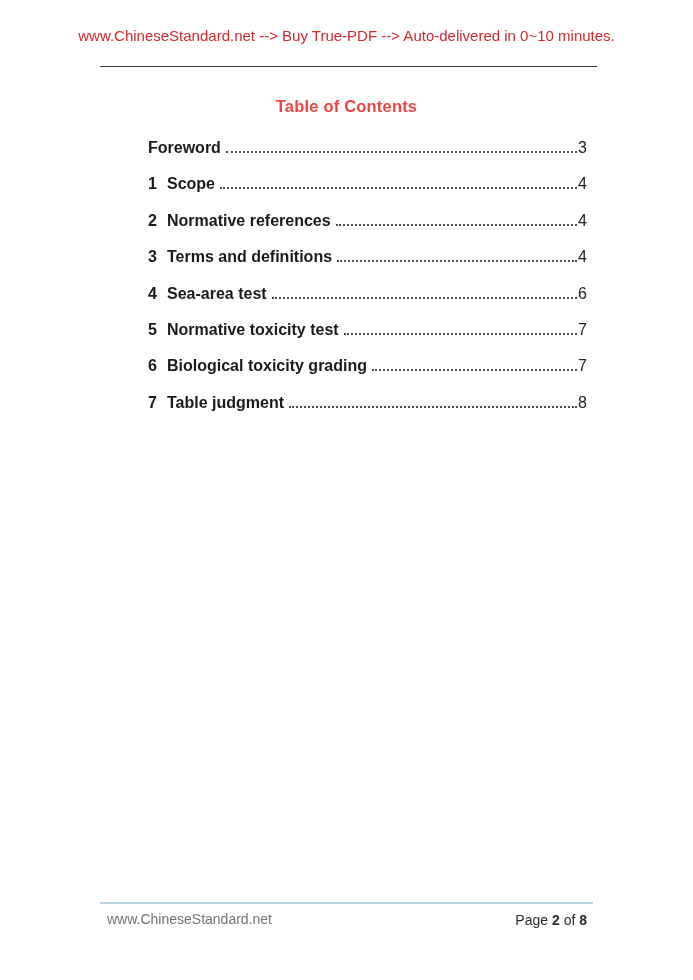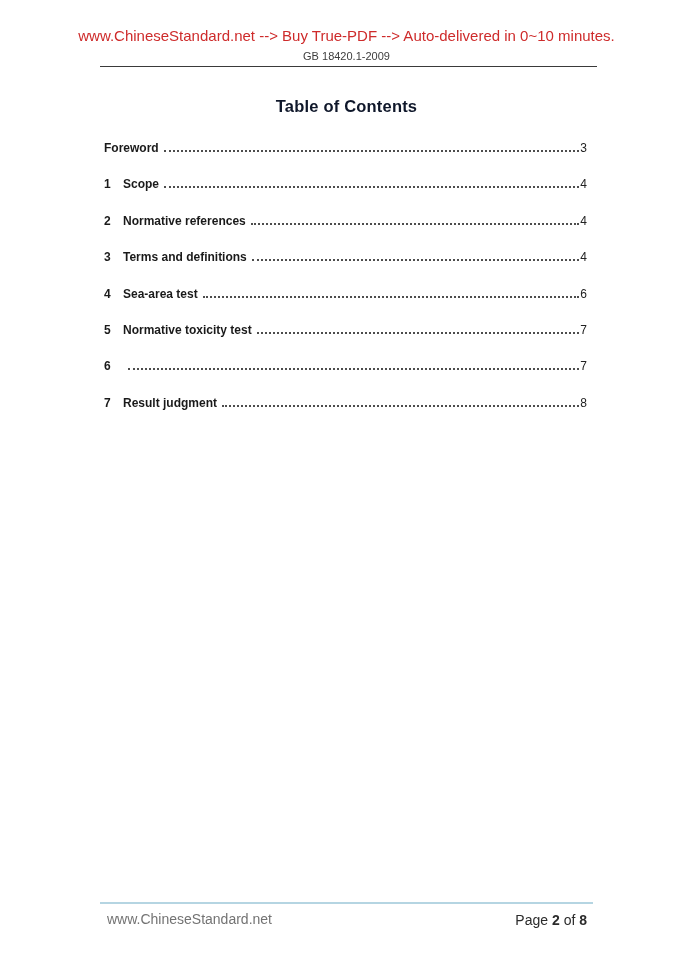--- a/index.html
+++ b/index.html
@@ -45,38 +45,39 @@
     border-top: 1.5px solid #3a3a3a;
   }
   .doc-title {
     position: absolute;
     top: 97px;
     left: 0;
     right: 0;
     text-align: center;
     font-size: 16.5px;
     font-weight: bold;
-    color: #0f172a;
+    color: #ef4444;
     letter-spacing: 0.2px;
   }
   .toc {
     position: absolute;
     top: 139px;
     left: 104px;
     width: 483px;
   }
   .toc-row {
     display: flex;
     align-items: baseline;
     height: 18px;
     margin-bottom: 18.4px;
-    font-size: 12px;
+    font-size: 16px;
     line-height: 18px;
     color: #1a1a1a;
     cursor: default;
+    margin-left: 44px;
   }
   .toc-num {
     flex: 0 0 19px;
     width: 19px;
     font-weight: bold;
   }
   .toc-title {
     font-weight: bold;
     white-space: nowrap;
   }
@@ -120,21 +121,20 @@
     font-weight: bold;
   }
 </style>
 </head>
 <body>
 
 <div class="page">
 
   <div class="promo">www.ChineseStandard.net --&gt; Buy True-PDF --&gt; Auto-delivered in 0~10 minutes.</div>
 
-  <div class="std-code">GB 18420.1-2009</div>
 
   <div class="header-rule"></div>
 
   <div class="doc-title">Table of Contents</div>
 
   <div class="toc">
       <div class="toc-row">
 
       <span class="toc-title">Foreword</span>
       <span class="toc-dots"></span>
@@ -165,26 +165,27 @@
       <span class="toc-page">6</span>
     </div>
       <div class="toc-row">
       <span class="toc-num">5</span>
       <span class="toc-title">Normative toxicity test</span>
       <span class="toc-dots"></span>
       <span class="toc-page">7</span>
     </div>
       <div class="toc-row">
       <span class="toc-num">6</span>
+      <span class="toc-title">Biological toxicity grading</span>
       <span class="toc-dots"></span>
       <span class="toc-page">7</span>
     </div>
       <div class="toc-row">
       <span class="toc-num">7</span>
-      <span class="toc-title">Result judgment</span>
+      <span class="toc-title">Table judgment</span>
       <span class="toc-dots"></span>
       <span class="toc-page">8</span>
     </div>
     </div>
 
   <div class="footer-rule"></div>
 
   <a class="footer-link">www.ChineseStandard.net</a>
 
   <div class="footer-page"><span>Page</span> <span class="b">2</span> <span>of</span> <span class="b">8</span></div>

